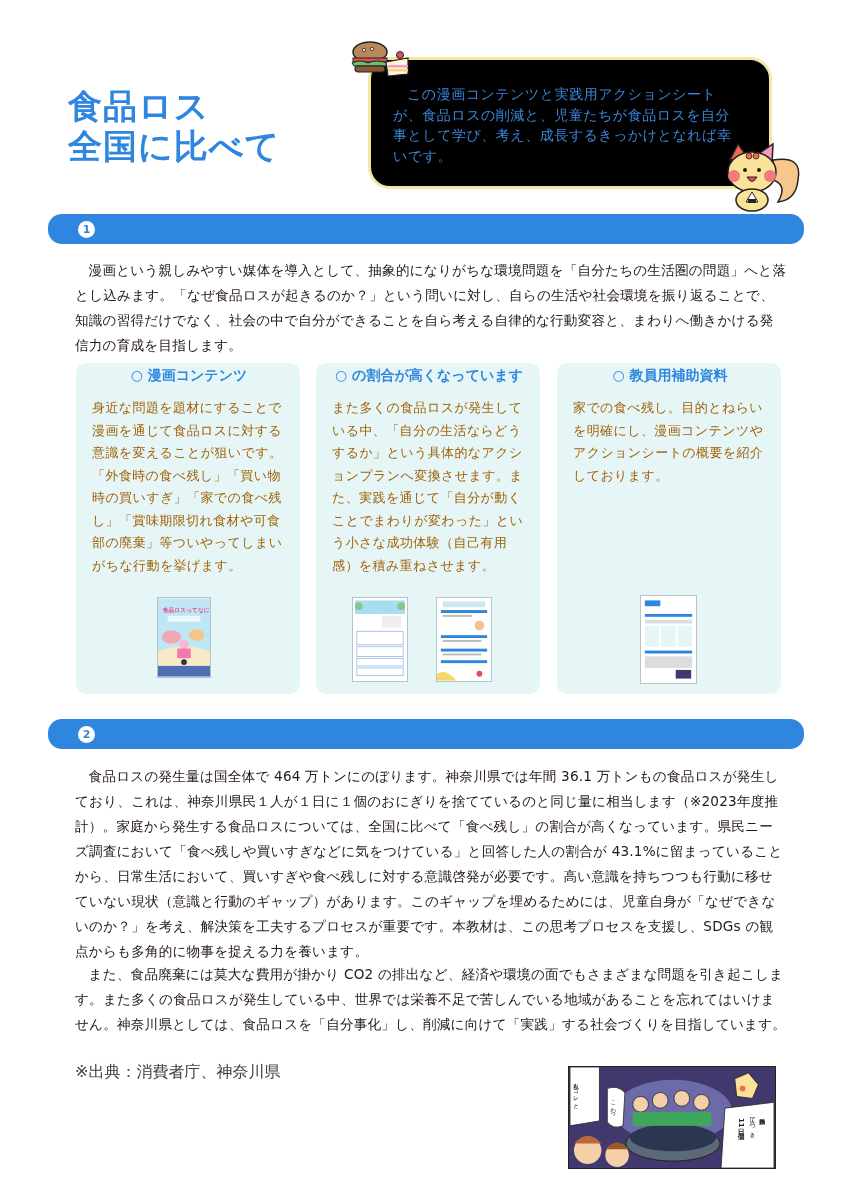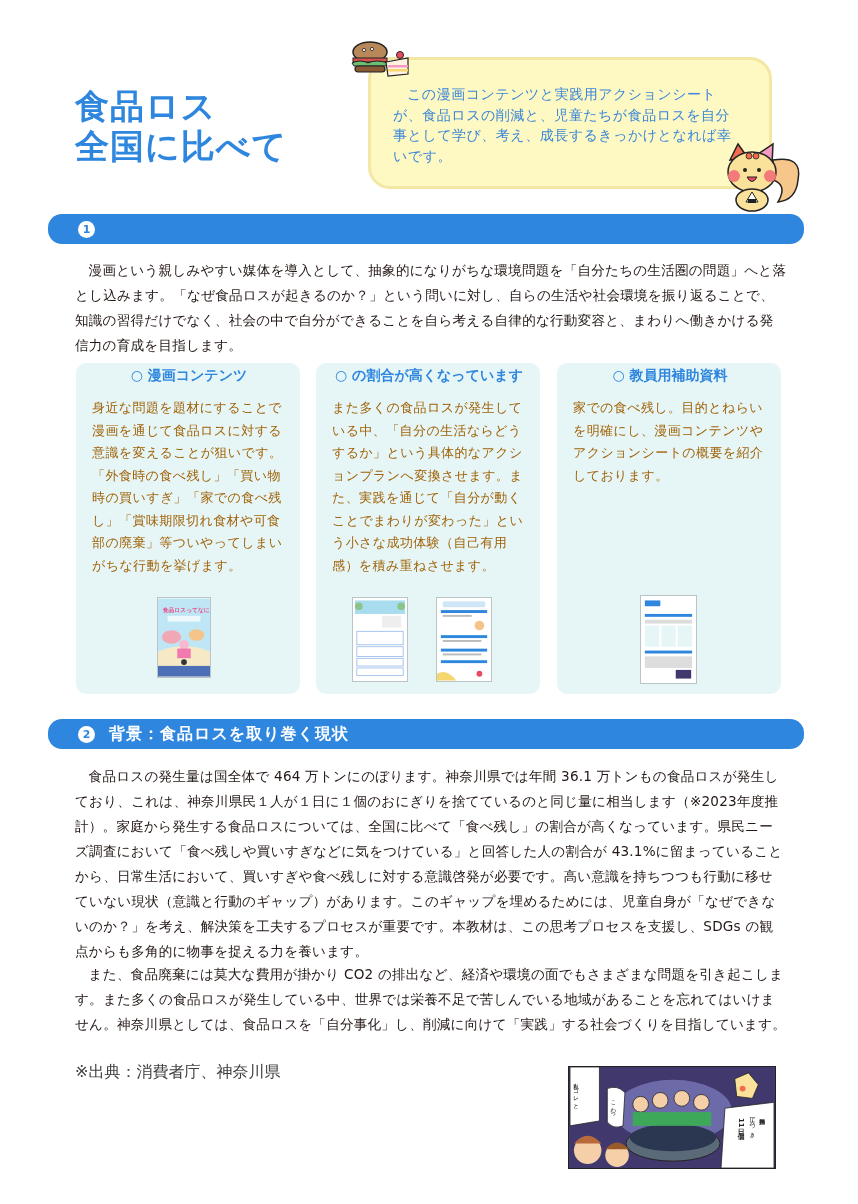--- a/index.html
+++ b/index.html
@@ -1,28 +1,28 @@
 <!DOCTYPE html>
 <html><head>
 <meta charset="utf-8">
 <style>
   * { box-sizing: border-box; margin: 0; padding: 0; }
   html, body { width: 858px; height: 1204px; background: #ffffff; overflow: hidden; }
   body { font-family: "DejaVu Sans", "Liberation Sans", sans-serif; color: #231815; position: relative; }
 
   .title {
-    position: absolute; left: 75px; top: 86px;
+    position: absolute; left: 68px; top: 86px;
     font-family: "DejaVu Sans", sans-serif; font-weight: bold;
     color: #2e86de; font-size: 34px; line-height: 40px; letter-spacing: 1px;
   }
   .title div { white-space: nowrap; }
 
   .intro-box {
     position: absolute; left: 368px; top: 57px; width: 404px; height: 132px;
-    border: 3px solid #f3e7a3; border-radius: 22px; background: #fef9c3;
+    border: 3px solid #f3e7a3; border-radius: 22px; background: #000000;
     padding: 24px 34px 0 22px;
     color: #3a86d8; font-size: 14px; line-height: 20.5px; letter-spacing: 0.5px;
   }
   .intro-box p { text-indent: 1em; }
 
   .food-icon { position: absolute; left: 350px; top: 40px; width: 62px; height: 40px; }
   .mascot { position: absolute; left: 718px; top: 140px; width: 90px; height: 75px; }
 
   .section-header {
     position: absolute; left: 48px; width: 756px; height: 30px;
@@ -172,21 +172,20 @@
   <rect x="4" y="30" width="15" height="22" fill="#e6f6f7"></rect>
   <rect x="21" y="30" width="15" height="22" fill="#e6f6f7"></rect>
   <rect x="38" y="30" width="15" height="22" fill="#e6f6f7"></rect>
   <rect x="4" y="56" width="49" height="3" fill="#2e86de"></rect>
   <rect x="4" y="62" width="49" height="12" fill="#ddd"></rect>
   <rect x="36" y="76" width="16" height="9" fill="#41386e"></rect>
 </svg>
 
 <div class="section-header" style="top:719px;">
   <span class="num-circle">2</span>
-  <span>背景：食品ロスを取り巻く現状</span>
 </div>
 
 <div class="para" style="top:764px;">
   <p>食品ロスの発生量は国全体で 464 万トンにのぼります。神奈川県では年間 36.1 万トンもの食品ロスが発生しており、これは、神奈川県民１人が１日に１個のおにぎりを捨てているのと同じ量に相当します（※2023年度推計）。家庭から発生する食品ロスについては、全国に比べて「食べ残し」の割合が高くなっています。県民ニーズ調査において「食べ残しや買いすぎなどに気をつけている」と回答した人の割合が 43.1%に留まっていることから、日常生活において、買いすぎや食べ残しに対する意識啓発が必要です。高い意識を持ちつつも行動に移せていない現状（意識と行動のギャップ）があります。このギャップを埋めるためには、児童自身が「なぜできないのか？」を考え、解決策を工夫するプロセスが重要です。本教材は、この思考プロセスを支援し、SDGs の観点からも多角的に物事を捉える力を養います。</p>
 </div>
 
 <div class="para" style="top:962px;">
   <p>また、食品廃棄には莫大な費用が掛かり CO2 の排出など、経済や環境の面でもさまざまな問題を引き起こします。また多くの食品ロスが発生している中、世界では栄養不足で苦しんでいる地域があることを忘れてはいけません。神奈川県としては、食品ロスを「自分事化」し、削減に向けて「実践」する社会づくりを目指しています。</p>
 </div>
 

